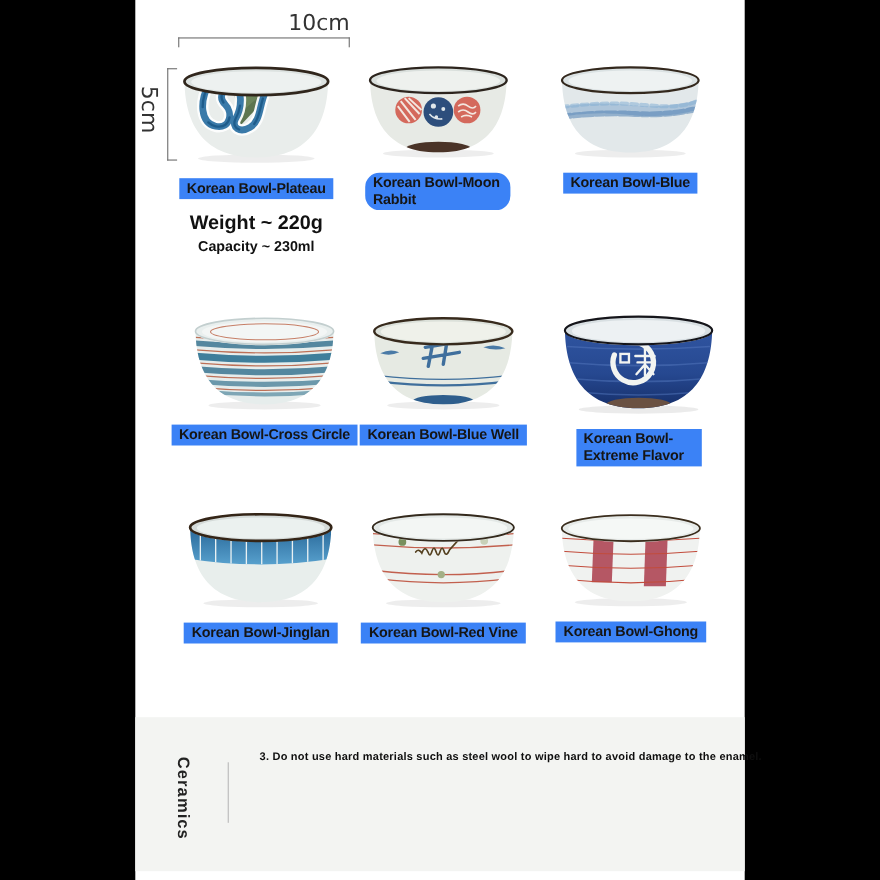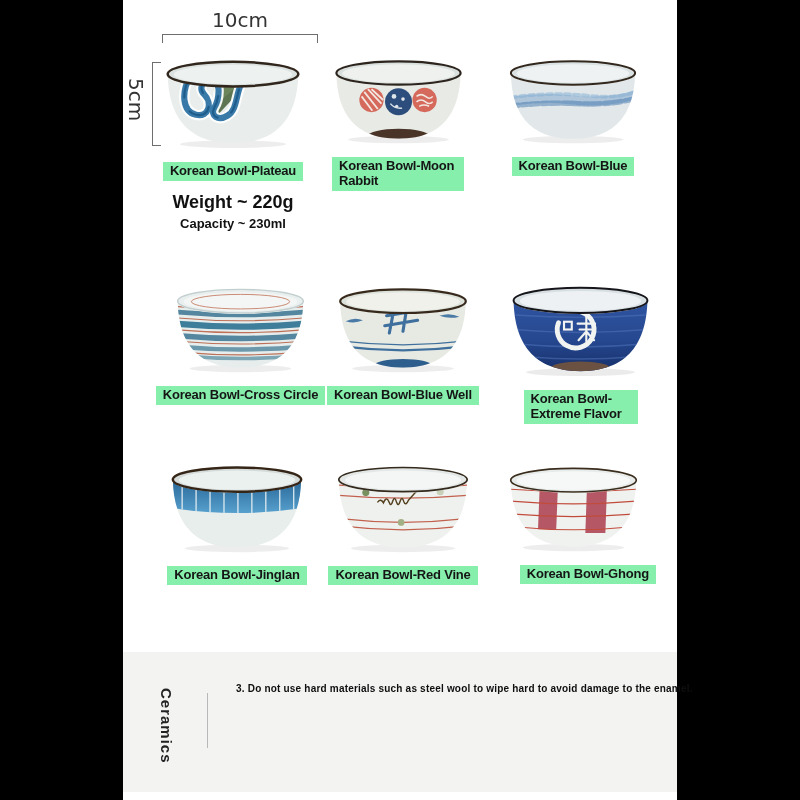--- a/index.html
+++ b/index.html
@@ -1,35 +1,35 @@
 <!DOCTYPE html>
 <html><head>
 <meta charset="utf-8">
 <style>
   html,body{margin:0;padding:0;background:#000;}
   .canvas{position:relative;width:800px;height:800px;background:#000;overflow:hidden;
           font-family:"Liberation Sans",sans-serif;}
   .content{position:absolute;left:123px;top:0;width:554px;height:800px;background:#fff;}
   
-  .dim-w-label{position:absolute;left:39px;top:8px;width:156px;text-align:center;
+  .dim-w-label{position:absolute;left:39px;top:8px;width:156px;text-align:right;
                font-family:"DejaVu Sans",sans-serif;font-size:20px;color:#333;}
   .h-bracket{position:absolute;left:39px;top:34px;width:156px;height:10px;}
   .h-bracket .bar{position:absolute;left:0;top:0;width:156px;height:1.3px;background:#6e6e6e;}
   .h-bracket .tick{position:absolute;top:0;width:1.3px;height:9px;background:#6e6e6e;}
   .h-bracket .tick.l{left:0;} .h-bracket .tick.r{right:0;}
   .v-bracket{position:absolute;left:29px;top:62px;width:10px;height:84px;}
   .v-bracket .bar{position:absolute;left:0;top:0;width:1.3px;height:84px;background:#6e6e6e;}
   .v-bracket .tick{position:absolute;left:0;width:9px;height:1.3px;background:#6e6e6e;}
   .v-bracket .tick.t{top:0;} .v-bracket .tick.b{bottom:0;}
   .dim-h-label{position:absolute;left:1px;top:78px;writing-mode:vertical-rl;
                font-family:"DejaVu Sans",sans-serif;font-size:20px;color:#333;}
   
   .cell{position:absolute;text-align:center;}
   .cell svg{display:block;margin:0 auto;}
-  .plabel{display:inline-block;margin-top:12px;background:#86efac;padding:2px 7px;
+  .plabel{display:inline-block;margin-top:12px;background:#3b82f6;padding:2px 7px;
           font-size:13px;font-weight:700;color:#151515;white-space:nowrap;letter-spacing:-.2px;line-height:1.15;}
   .plabel.wrap{white-space:normal;text-align:left;}
   .specs{position:absolute;left:25px;top:192px;width:170px;text-align:center;color:#111;}
   .specs .w{font-size:18px;font-weight:700;}
   .specs .c{font-size:13px;font-weight:700;margin-top:3px;}
   
   .footer{position:absolute;left:0;top:652px;width:554px;height:140px;background:#f3f4f2;}
   .vert-title{position:absolute;left:35px;top:36px;writing-mode:vertical-rl;
               font-size:15px;font-weight:700;color:#222;letter-spacing:1px;}
   .fdivider{position:absolute;left:84px;top:41px;width:1px;height:55px;background:#b8b8b8;}
@@ -100,21 +100,21 @@
               <circle cx="80" cy="49" r="2" fill="#dfe6ea"></circle>
             <circle cx="73" cy="57" r="1.8" fill="#dfe6ea"></circle>
               <path d="M66,54 Q71,60 79,59" stroke="#dfe6ea" stroke-width="1.6" fill="none"></path>
             <circle cx="104" cy="50" r="13.5" fill="#d4695c"></circle>
             <path d="M95,46 Q100,42 105,46 T113,46 M95,52 Q100,48 105,52 T113,52 M98,57 Q103,54 109,57" stroke="#f3e6df" stroke-width="1.7" fill="none"></path>
           </g>
         </g>
         <ellipse cx="75" cy="20" rx="69" ry="13" fill="#d9dfdc" stroke="#2c241d" stroke-width="2.4"></ellipse>
         <ellipse cx="75" cy="20.5" rx="62.5" ry="10.3" fill="#eef1ee"></ellipse>
       </svg>
-      <span class="plabel wrap" style="width:118px;">Korean Bowl-Moon Rabbit</span>
+      <span class="plabel wrap" style="width:118px;border-radius:13px;">Korean Bowl-Moon Rabbit</span>
     </div>
 
     <div class="cell" style="left:370px;top:55px;width:160px;">
       <svg width="140" height="90" viewBox="0 0 150 100">
         <defs>
             <clipPath id="cp3">
               <path d="M6,21 C7,56 20,93 75,93 C130,93 143,56 144,21 A69,13 0 0 1 6,21 Z"></path>
             </clipPath>
           </defs>
         <ellipse cx="75" cy="94" rx="56" ry="4" fill="#000" opacity="0.07"></ellipse>
@@ -258,21 +258,21 @@
           <g clip-path="url(#cb7)" stroke="#e9f1f3" stroke-width="1.3">
             <path d="M16,14 L16,58 M31,14 L31,58 M46,14 L46,60 M61,14 L61,61 M76,14 L76,61 M91,14 L91,61 M106,14 L106,60 M121,14 L121,58 M136,14 L136,57"></path>
           </g>
         </g>
         <ellipse cx="75" cy="20" rx="69" ry="13" fill="#d5dbd9" stroke="#342517" stroke-width="2.6"></ellipse>
         <ellipse cx="75" cy="20.5" rx="62.5" ry="10.3" fill="#ebf1ef"></ellipse>
       </svg>
       <span class="plabel">Korean Bowl-Jinglan</span>
     </div>
 
-    <div class="cell" style="left:368px;top:462px;width:165px;text-align:right;">
+    <div class="cell" style="left:368px;top:462px;width:165px;">
       <svg width="141" height="91" viewBox="0 0 150 100">
         <defs>
             <clipPath id="cp9">
               <path d="M6,21 C7,56 20,93 75,93 C130,93 143,56 144,21 A69,13 0 0 1 6,21 Z"></path>
             </clipPath>
           </defs>
         <ellipse cx="75" cy="94" rx="56" ry="4" fill="#000" opacity="0.07"></ellipse>
         <path d="M6,21 C7,56 20,93 75,93 C130,93 143,56 144,21 A69,13 0 0 1 6,21 Z" fill="#f0f2f0"></path>
         <g clip-path="url(#cp9)">
           <path d="M38,24 L58,24 L56,74 L36,74 Z" fill="#b04a58" opacity="0.92"></path>

